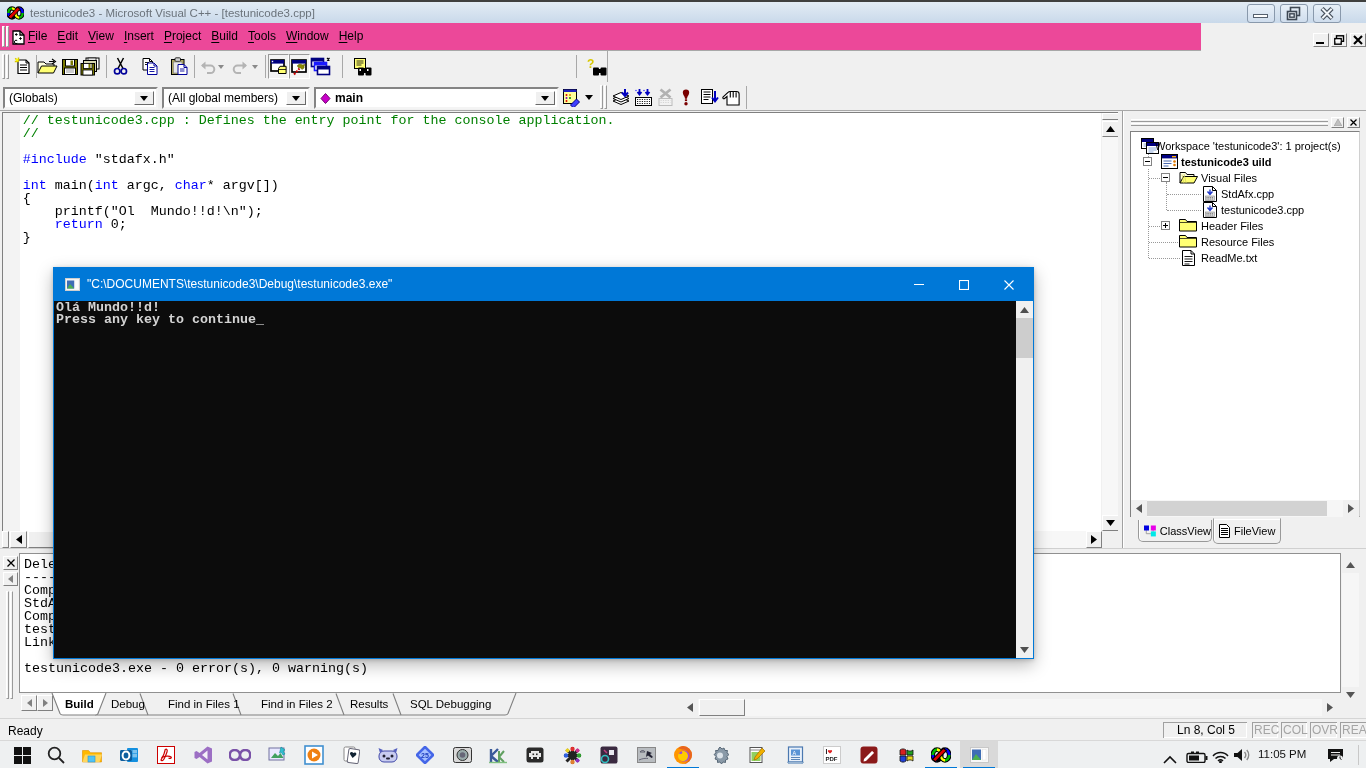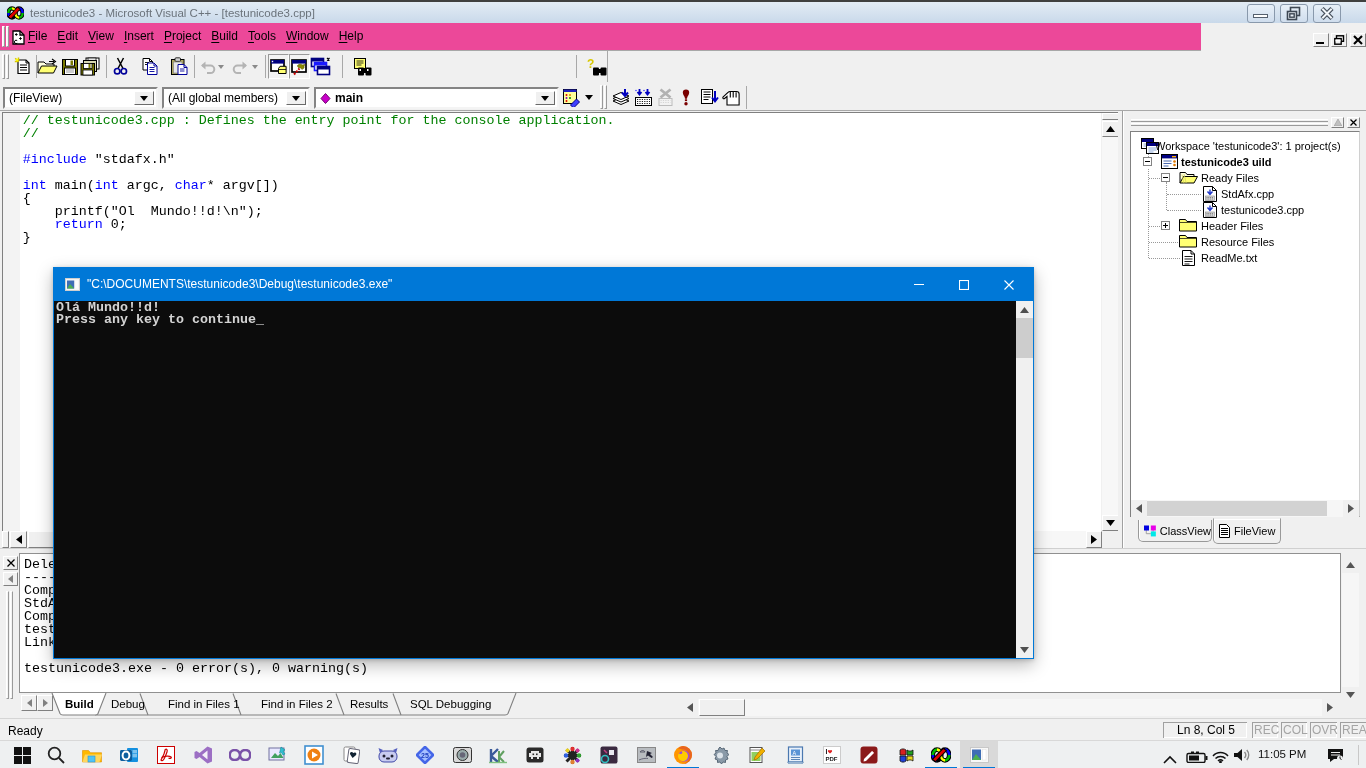--- a/index.html
+++ b/index.html
@@ -228,21 +228,21 @@
             <rect x="14.5" y="10.5" width="6" height="8" rx="1" fill="#000"></rect>
             <rect x="12.5" y="12" width="2.5" height="4" fill="#000"></rect>
           </svg>
         </div>
       </div>
 
 </div>
 
 <div class="abs" style="left:0;top:83px;width:1366px;height:28px;background:#f0f0f0;border-bottom:1px solid #a8a8a8;">
   <div class="abs combo" style="left:3px;top:4px;width:155px;height:22px;">
-    <div style="font-size:12px;padding-left:4px;">(FileView)</div>
+    <div style="font-size:12px;padding-left:4px;">(Globals)</div>
     <div class="dd">
           <div class="arrow-down"></div>
         </div>
   </div>
   <div class="abs combo" style="left:162px;top:4px;width:148px;height:22px;">
     <div style="font-size:12px;padding-left:4px;">(All global members)</div>
     <div class="dd">
           <div class="arrow-down"></div>
         </div>
   </div>
@@ -421,21 +421,21 @@
           <span style="position:absolute;left:30px;top:38px;">
             <span style="position:absolute;width:9px;height:9px;border:1px solid #848484;background:#fff;margin-top:3px;">
               <span style="position:absolute;left:1px;top:3px;width:5px;height:1px;background:#000;"></span>
             </span>
           </span>
           <span style="position:absolute;left:48px;top:38px;"><svg width="19" height="15" viewBox="0 0 19 15">
               <path d="M1 13 V2.5 h5.5 l1.5 2 H15 v2.5" fill="#ffffe0" stroke="#000"></path>
               <path d="M1 13 L4.5 6.5 H18.5 L15 13 Z" fill="#ffff73" stroke="#000"></path>
               <path d="M3 4.5 l2 9 M5 4 l2.2 9" stroke="#d8d860" stroke-width="0.8"></path>
             </svg></span>
-          <span style="position:absolute;left:70px;top:40px;font-size:11px;white-space:nowrap;">Ready Files</span>
+          <span style="position:absolute;left:70px;top:40px;font-size:11px;white-space:nowrap;">Visual Files</span>
           <span style="position:absolute;left:72px;top:54px;"><svg width="14" height="16" viewBox="0 0 14 16">
               <path d="M0.5 0.5 h9 l4 4 v11 h-13 z" fill="#fff" stroke="#000"></path>
               <path d="M9.5 0.5 v4 h4" fill="none" stroke="#000"></path>
               <path d="M7 3.5 v4.5 M4.5 5.5 l2.5 3 2.5 -3" stroke="#2038c8" stroke-width="1.4" fill="none"></path>
               <rect x="2.5" y="10" width="9" height="4.5" fill="#d8d8d8" stroke="#888" stroke-width="0.6"></rect>
               <path d="M3.5 11.5 h7 M3.5 13 h7" stroke="#555" stroke-width="0.7" stroke-dasharray="1 0.8"></path>
             </svg></span>
           <span style="position:absolute;left:90px;top:56px;font-size:11px;white-space:nowrap;">StdAfx.cpp</span>
           <span style="position:absolute;left:72px;top:70px;"><svg width="14" height="16" viewBox="0 0 14 16">
               <path d="M0.5 0.5 h9 l4 4 v11 h-13 z" fill="#fff" stroke="#000"></path>

